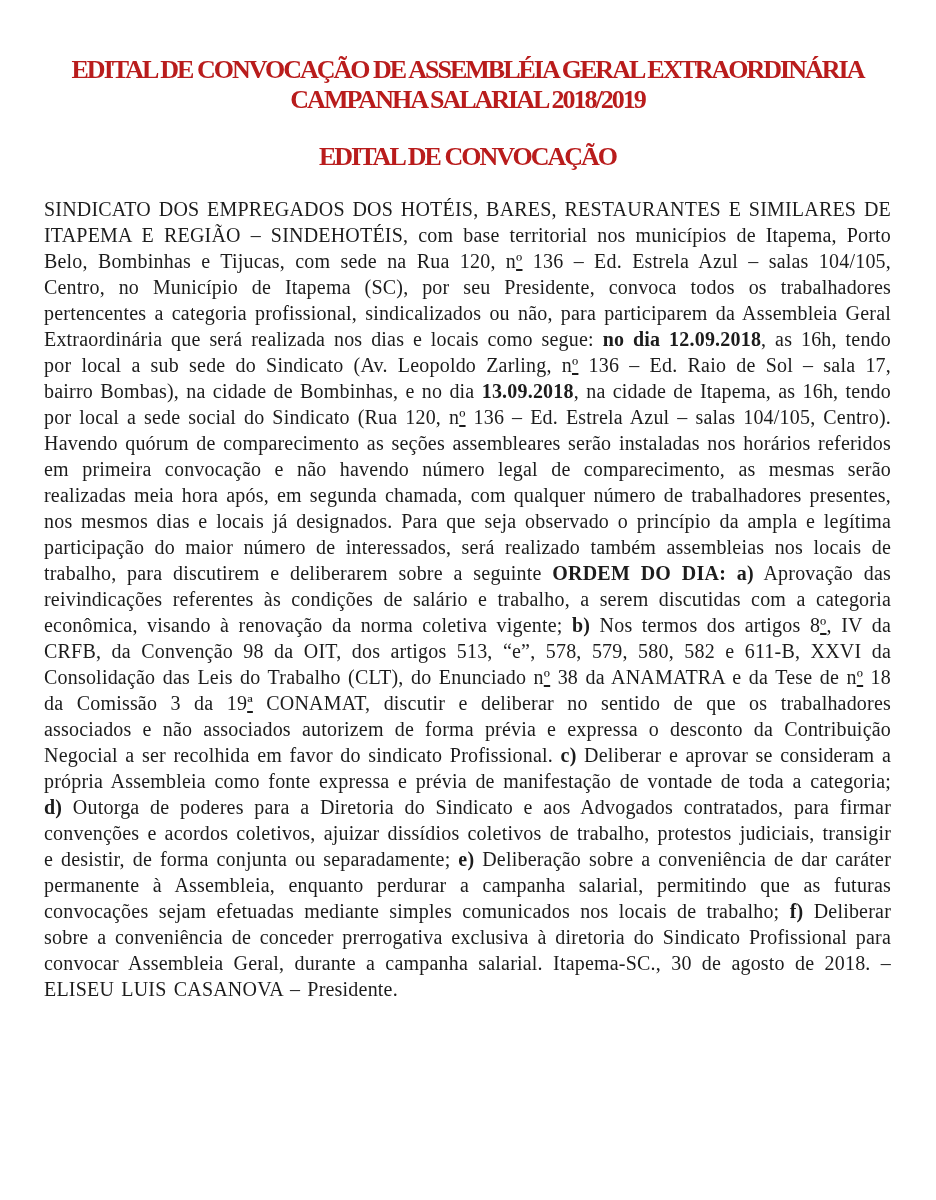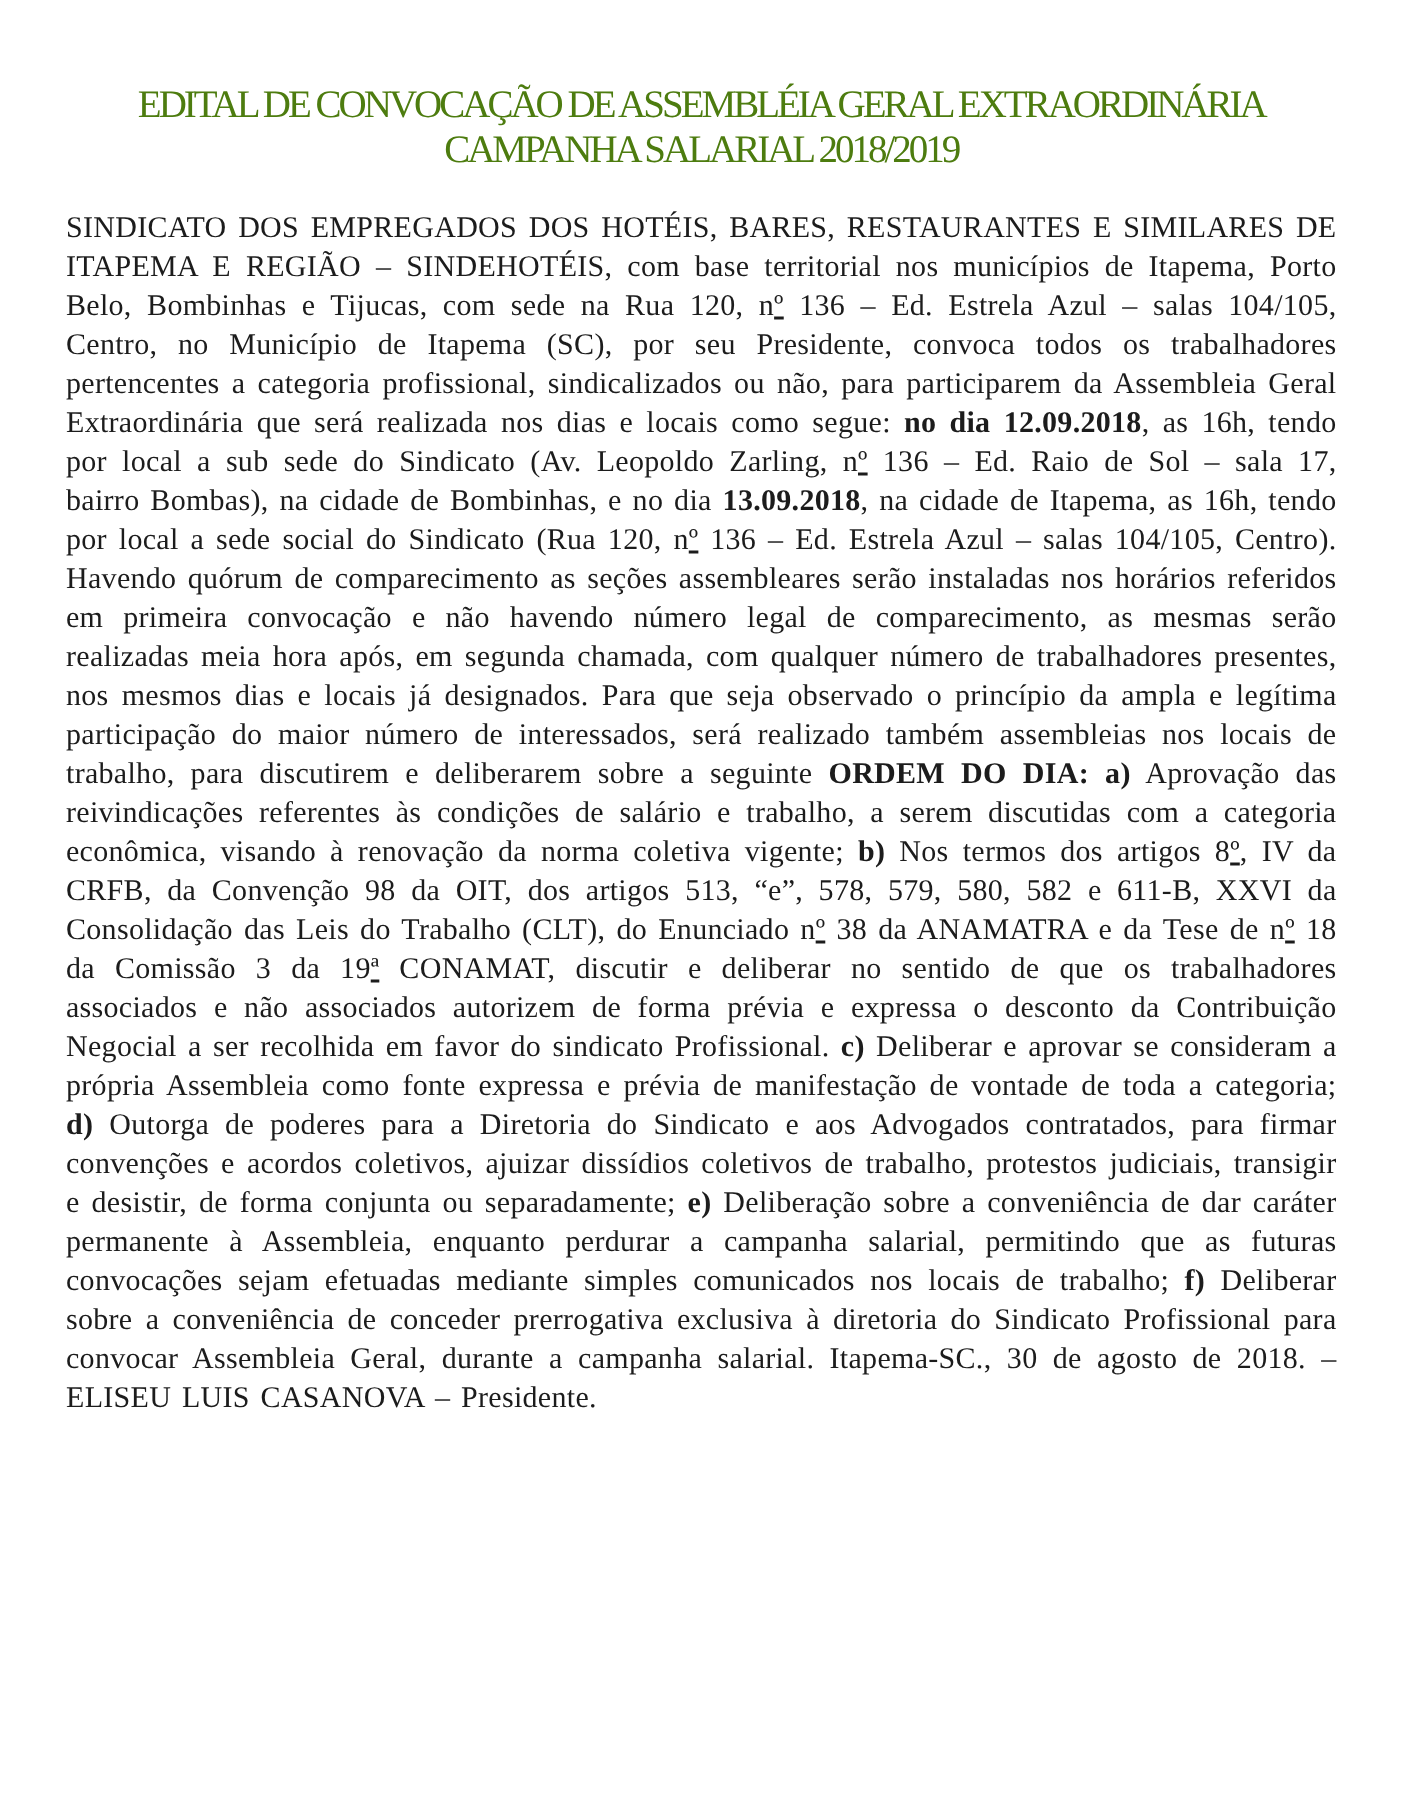--- a/index.html
+++ b/index.html
@@ -17,26 +17,26 @@
   .page {
     box-sizing: border-box;
     width: 936px;
     height: 1200px;
     padding: 55px 45px 0 44px;
     background: #ffffff;
   }
   .h-title, .h-subtitle, .h-section {
     margin: 0;
     text-align: center;
-    font-weight: normal;
+    font-weight: bold;
     font-size: 26px;
     line-height: 30px;
     letter-spacing: -2px;
     white-space: pre-line; 
-    color: #4d7c0f;
+    color: #b91c1c;
   }
   .h-subtitle { margin-top: 29px; }
   .h-section  { margin-top: 27px; }
   .body-text {
     margin: 24px 0 0 0;
     font-size: 20px;
     line-height: 26px;
     text-align: justify;
     letter-spacing: 0.2px;
     word-spacing: 2px;
@@ -46,15 +46,16 @@
   .ord { text-decoration: underline; text-underline-offset: 1px; }
 </style>
 </head>
 <body>
 
 <div class="page">
   <h1 class="h-title">EDITAL DE CONVOCAÇÃO DE ASSEMBLÉIA GERAL EXTRAORDINÁRIA
 CAMPANHA SALARIAL 2018/2019</h1>
 
 
+  <h3 class="h-section">EDITAL DE CONVOCAÇÃO</h3>
 
   <p class="body-text"><span>SINDICATO DOS EMPREGADOS DOS HOTÉIS, BARES, RESTAURANTES E SIMILARES DE ITAPEMA E REGIÃO – SINDEHOTÉIS, com base territorial nos municípios de Itapema, Porto Belo, Bombinhas e Tijucas, com sede na Rua 120, n<span class="ord">º</span> 136 – Ed. Estrela Azul – salas 104/105, Centro, no Município de Itapema (SC), por seu Presidente, convoca todos os trabalhadores pertencentes a categoria profissional, sindicalizados ou não, para participarem da Assembleia Geral Extraordinária que será realizada nos dias e locais como segue: </span><b>no dia 12.09.2018</b><span>, as 16h, tendo por local a sub sede do Sindicato (Av. Leopoldo Zarling, n<span class="ord">º</span> 136 – Ed. Raio de Sol – sala 17, bairro Bombas), na cidade de Bombinhas, e no dia </span><b>13.09.2018</b><span>, na cidade de Itapema, as 16h, tendo por local a sede social do Sindicato (Rua 120, n<span class="ord">º</span> 136 – Ed. Estrela Azul – salas 104/105, Centro). Havendo quórum de comparecimento as seções assembleares serão instaladas nos horários referidos em primeira convocação e não havendo número legal de comparecimento, as mesmas serão realizadas meia hora após, em segunda chamada, com qualquer número de trabalhadores presentes, nos mesmos dias e locais já designados. Para que seja observado o princípio da ampla e legítima participação do maior número de interessados, será realizado também assembleias nos locais de trabalho, para discutirem e deliberarem sobre a seguinte </span><b>ORDEM DO DIA: a)</b><span> Aprovação das reivindicações referentes às condições de salário e trabalho, a serem discutidas com a categoria econômica, visando à renovação da norma coletiva vigente; </span><b>b)</b><span> Nos termos dos artigos 8<span class="ord">º</span>, IV da CRFB, da Convenção 98 da OIT, dos artigos 513, “e”, 578, 579, 580, 582 e 611-B, XXVI da Consolidação das Leis do Trabalho (CLT), do Enunciado n<span class="ord">º</span> 38 da ANAMATRA e da Tese de n<span class="ord">º</span> 18 da Comissão 3 da 19<span class="ord">ª</span> CONAMAT, discutir e deliberar no sentido de que os trabalhadores associados e não associados autorizem de forma prévia e expressa o desconto da Contribuição Negocial a ser recolhida em favor do sindicato Profissional. </span><b>c)</b><span> Deliberar e aprovar se consideram a própria Assembleia como fonte expressa e prévia de manifestação de vontade de toda a categoria; </span><b>d)</b><span> Outorga de poderes para a Diretoria do Sindicato e aos Advogados contratados, para firmar convenções e acordos coletivos, ajuizar dissídios coletivos de trabalho, protestos judiciais, transigir e desistir, de forma conjunta ou separadamente; </span><b>e)</b><span> Deliberação sobre a conveniência de dar caráter permanente à Assembleia, enquanto perdurar a campanha salarial, permitindo que as futuras convocações sejam efetuadas mediante simples comunicados nos locais de trabalho; </span><b>f)</b><span> Deliberar sobre a conveniência de conceder prerrogativa exclusiva à diretoria do Sindicato Profissional para convocar Assembleia Geral, durante a campanha salarial. Itapema-SC., 30 de agosto de 2018. – ELISEU LUIS CASANOVA – Presidente.</span></p>
 </div>
 
 </body></html>

